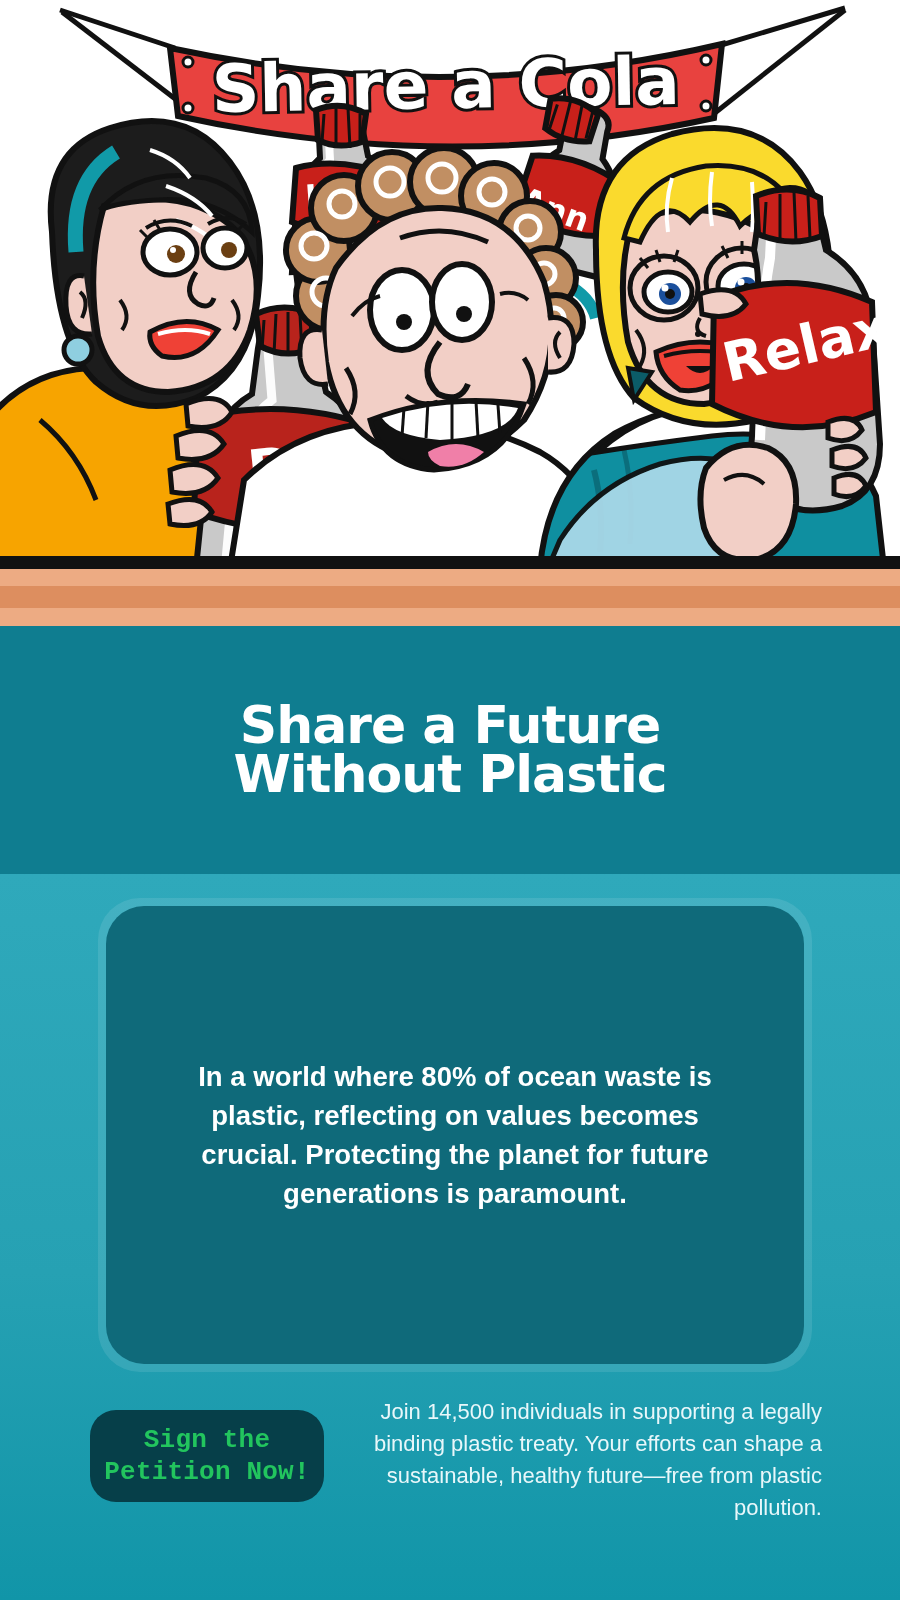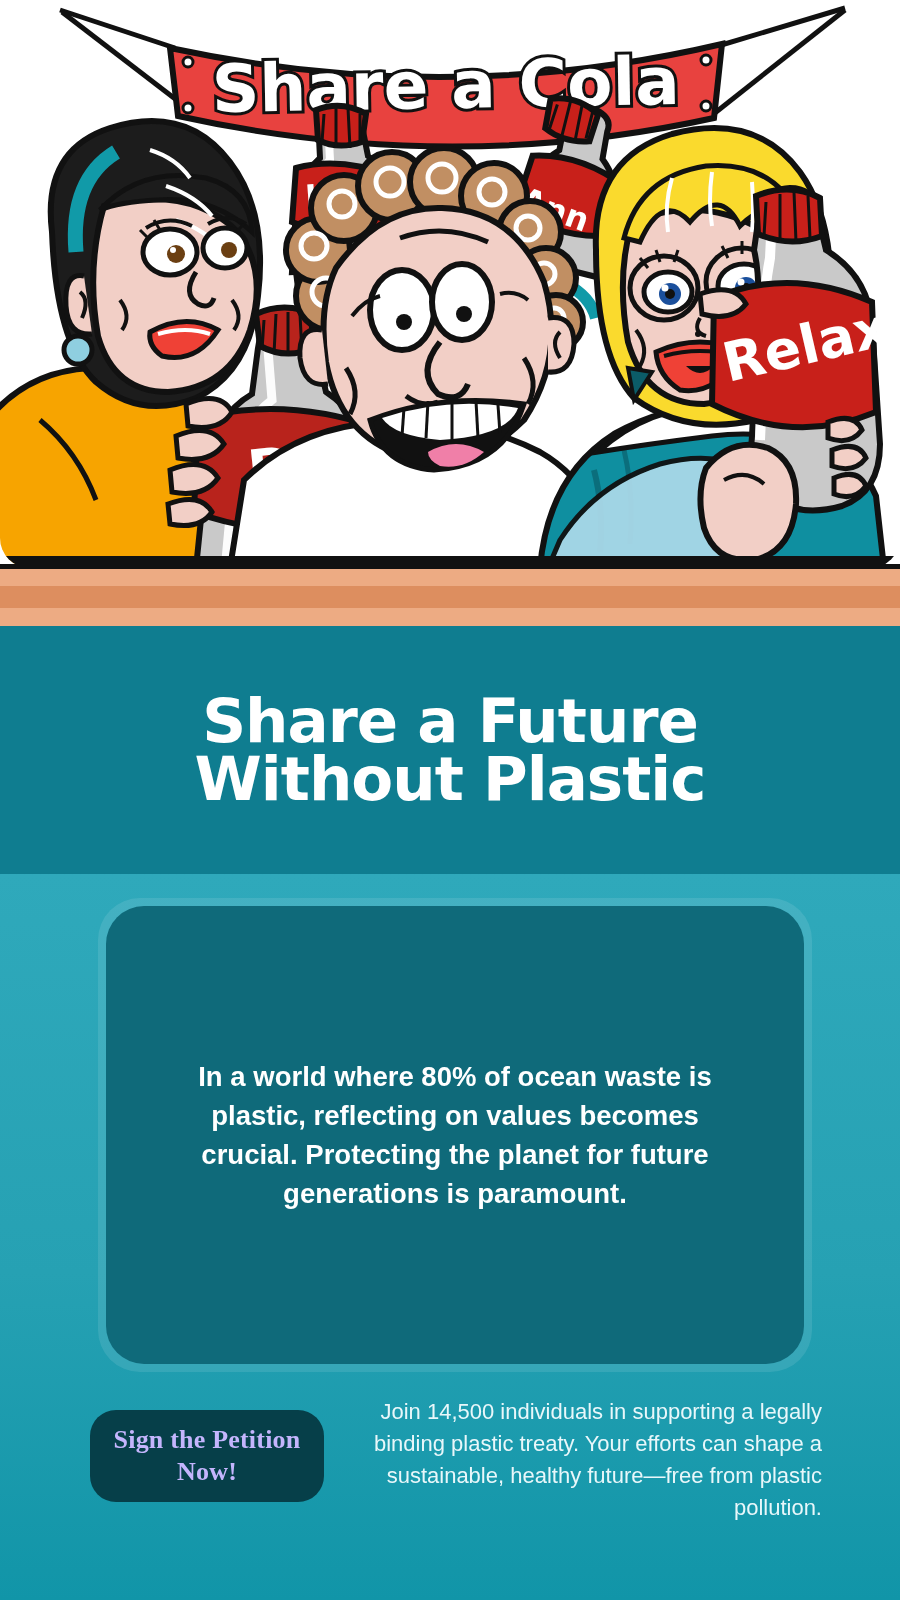--- a/index.html
+++ b/index.html
@@ -7,21 +7,21 @@
   body {
     font-family:"Liberation Sans", sans-serif;
     background:#ffffff;
     overflow:hidden;
   }
   .poster { position:relative; width:900px; height:1600px; overflow:hidden; }
 
   
   .illo {
     position:absolute; left:0; top:0; width:900px; height:568px;
-    background:#ffffff; overflow:hidden;border-radius:30px;
+    background:#ffffff; overflow:hidden;
   }
   .illo svg { display:block; width:900px; height:568px; }
 
   
   .band-dark   { position:absolute; left:0; top:564px;  width:900px; height:5px;  background:#111111; }
   .band-peach1 { position:absolute; left:0; top:569px;  width:900px; height:17px; background:#edab83; }
   .band-tan    { position:absolute; left:0; top:586px;  width:900px; height:22px; background:#dd8e5f; }
   .band-peach2 { position:absolute; left:0; top:608px;  width:900px; height:18px; background:#edab83; }
 
   
@@ -29,21 +29,21 @@
     position:absolute; left:0; top:626px; width:900px; height:248px;
     background:#0f7d90;
     display:flex; flex-direction:column;
     align-items:center; justify-content:center;
   }
   .headline {
     color:#ffffff;
     text-align:center;
     font-family:"DejaVu Sans", sans-serif;
     font-weight:bold;
-    font-size:61px;
+    font-size:52px;
     line-height:0.95;
     letter-spacing:-1px;
     padding:0 40px;
   }
   .headline .l2 { display:block; }
 
   
   .lower {
     position:absolute; left:0; top:874px; width:900px; height:726px;
     background:linear-gradient(180deg,#2fa9bb 0%,#26a1b3 55%,#1195a8 100%);
@@ -76,22 +76,22 @@
     position:absolute; left:0; top:1388px; width:900px; height:160px;
     display:flex; align-items:flex-start;
   }
   .cta-button {
     flex:0 0 auto;
     margin-left:90px; margin-top:22px;
     width:234px; height:92px;
     border-radius:26px;
     background:#063f49;
     border:none;
-    color:#c4b5fd;
-    font-family:Liberation Serif, serif;
+    color:#22c55e;
+    font-family:Liberation Mono, monospace;
     font-weight:bold;
     font-size:26px;
     line-height:1.25;
     letter-spacing:0.2px;
     cursor:pointer;
     display:flex; align-items:center; justify-content:center;
     text-align:center;
   }
   .cta-note {
     flex:1 1 auto;

